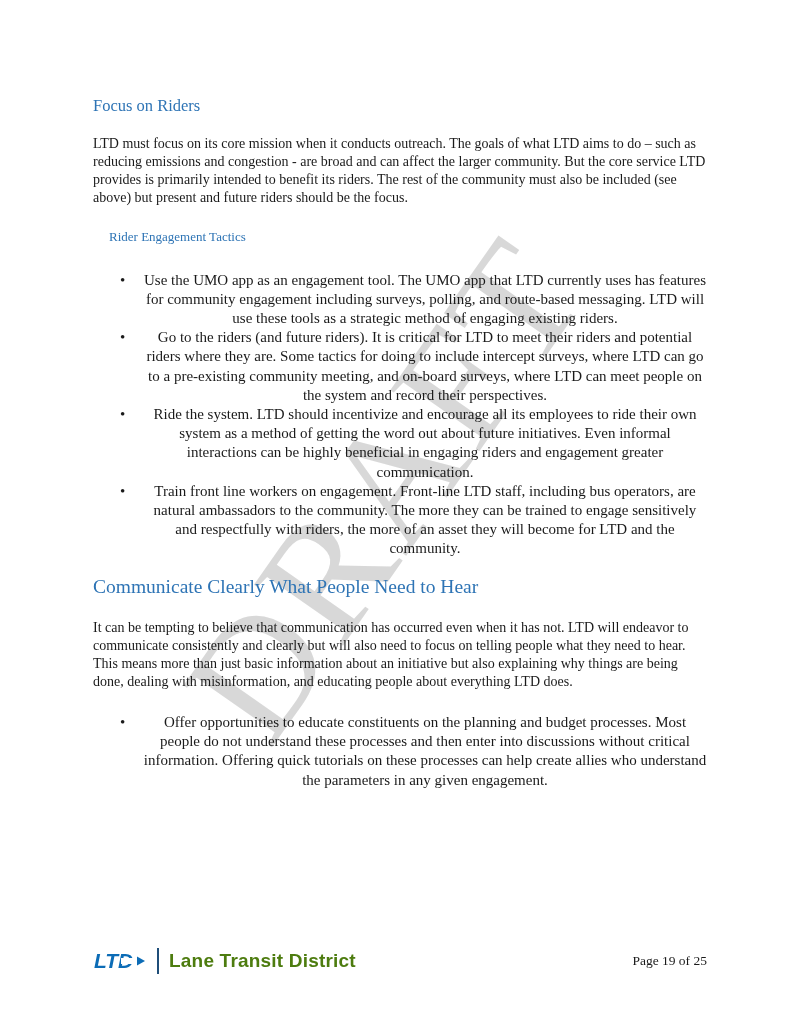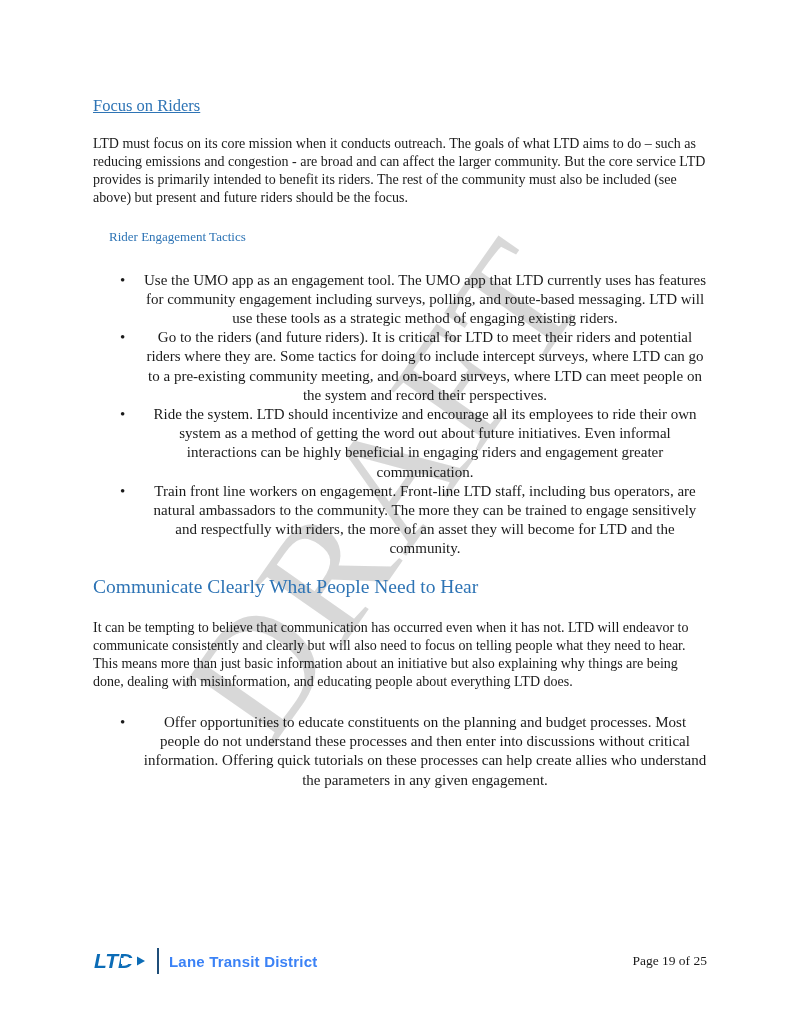--- a/index.html
+++ b/index.html
@@ -30,21 +30,20 @@
     position: relative;
     z-index: 1;
     padding: 96px 93px 0 93px;
   }
   .h2 {
     font-family: "Liberation Serif", "DejaVu Serif", serif;
     font-weight: normal;
     font-size: 16.5px;
     color: #2E74B5;
     margin: 0 0 19px 0;
-    text-decoration: underline;
   }
   .h1 {
     font-family: "Liberation Serif", "DejaVu Serif", serif;
     font-weight: normal;
     font-size: 19.5px;
     color: #2E74B5;
     margin: 4px 0 21px 0;
   }
   .h3 {
     font-family: "Liberation Serif", "DejaVu Serif", serif;
@@ -95,22 +94,22 @@
   }
   .brand-sep {
     display: inline-block;
     width: 2px;
     height: 26px;
     background: #1F4E79;
   }
   .brand-name {
     font-family: "Liberation Sans", "DejaVu Sans", sans-serif;
     font-weight: bold;
-    font-size: 15px;
-    color: #3b82f6;
+    font-size: 19px;
+    color: #4d7c0f;
     letter-spacing: 0.2px;
   }
   .page-num {
     font-family: "Liberation Serif", "DejaVu Serif", serif;
     font-size: 13.5px;
     color: #1a1a1a;
   }
   .logo-svg { display: block; }
 </style>
 </head>

